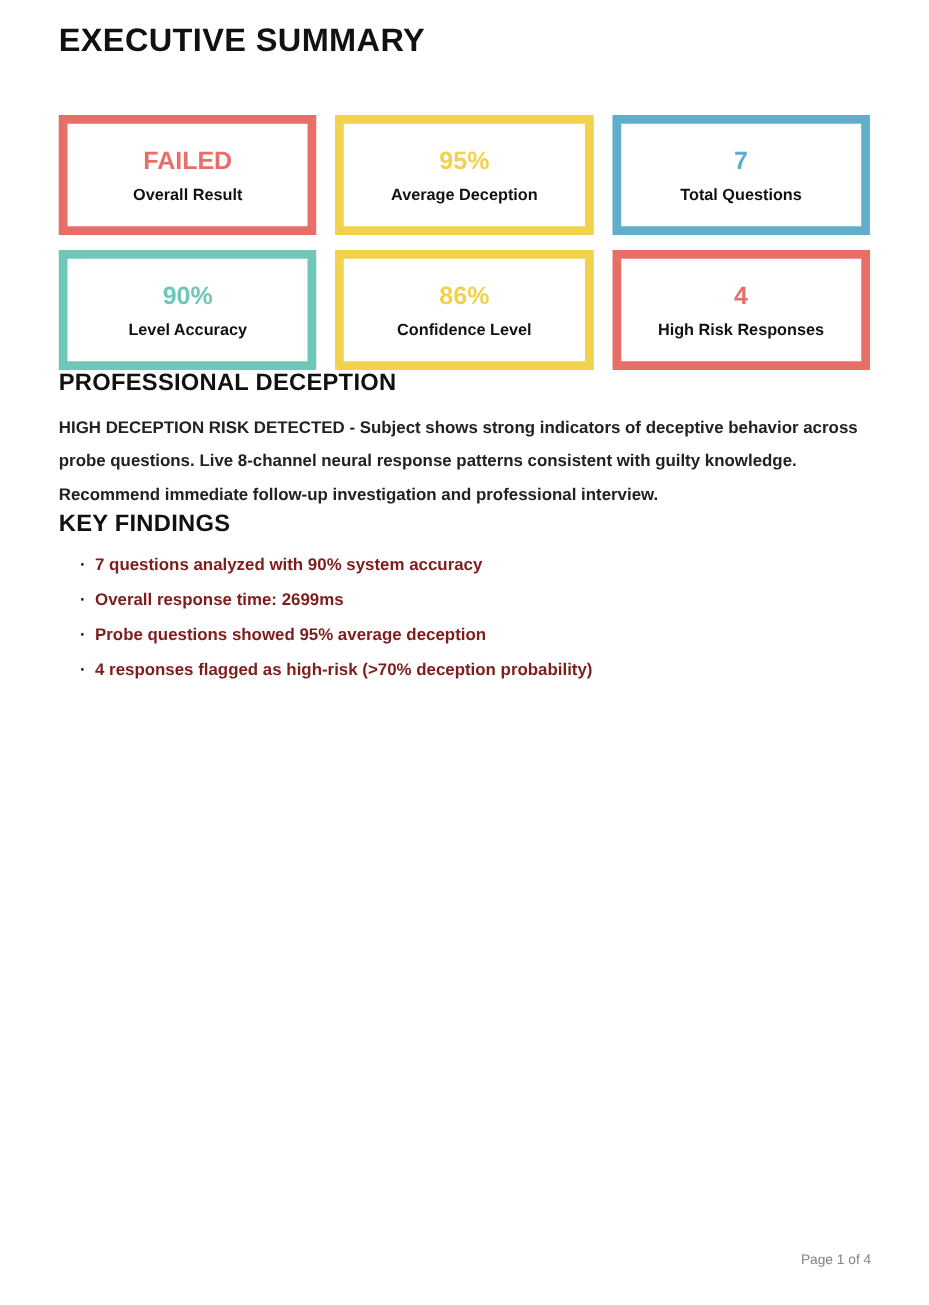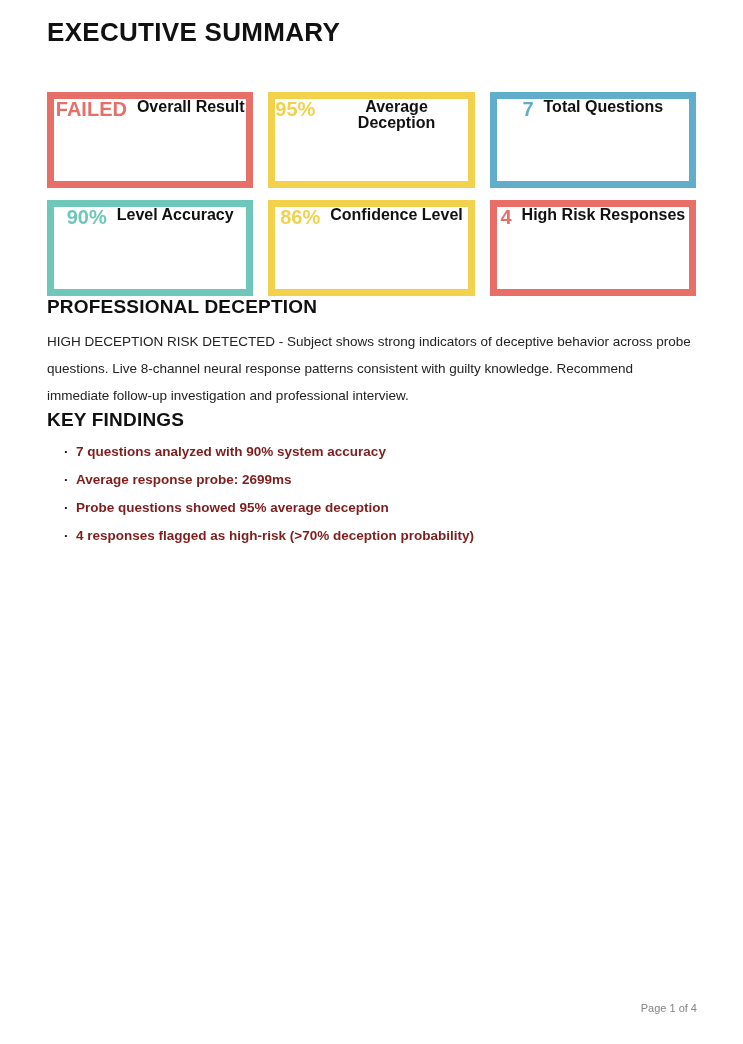--- a/index.html
+++ b/index.html
@@ -33,53 +33,53 @@
     grid-template-columns: repeat(3, 1fr);
     column-gap: 15px;
     row-gap: 12px;
   }
   .card {
     box-sizing: border-box;
     height: 96px;
     border: 7px solid var(--c, #cccccc);
     background: #ffffff;
     display: flex;
-    flex-direction: row;
-    align-items: flex-start;
+    flex-direction: column;
+    align-items: center;
     justify-content: center;
     gap: 10px;
     text-align: center;
   }
   .card-value {
     font-size: 20px;
     font-weight: bold;
     color: var(--c, #333333);
     line-height: 1;
   }
   .card-label {
-    font-size: 16px;
+    font-size: 13px;
     font-weight: bold;
     color: #111111;
     line-height: 1;
   }
   h2.section-heading {
     margin: 0;
     font-size: 19px;
     line-height: 22px;
     font-weight: bold;
     letter-spacing: 0.2px;
     color: #111111;
   }
   .assessment-heading { margin-top: 54px; }
   .assessment-body {
     margin: 10px 0 0 0;
     width: 650px;
     font-size: 13.5px;
     line-height: 27px;
-    font-weight: normal;
+    font-weight: bold;
     color: #222222;
   }
   .findings-heading { margin-top: 24px; }
   ul.findings-list {
     margin: 12px 0 0 0;
     padding: 0 0 0 17px;
     list-style: none;
   }
   ul.findings-list li {
     position: relative;
@@ -140,21 +140,21 @@
         <div class="card-label">High Risk Responses</div>
       </div>
     </div>
 
     <h2 class="section-heading assessment-heading">PROFESSIONAL DECEPTION</h2>
     <p class="assessment-body">HIGH DECEPTION RISK DETECTED - Subject shows strong indicators of deceptive behavior across probe questions. Live 8-channel neural response patterns consistent with guilty knowledge. Recommend immediate follow-up investigation and professional interview.</p>
 
     <h2 class="section-heading findings-heading">KEY FINDINGS</h2>
     <ul class="findings-list">
       <li>7 questions analyzed with 90% system accuracy</li>
-      <li>Average response probe: 2699ms</li>
+      <li>Overall response time: 2699ms</li>
       <li>Probe questions showed 95% average deception</li>
       <li>4 responses flagged as high-risk (&gt;70% deception probability)</li>
     </ul>
 
   </div>
 
   <div class="page-footer">Page 1 of 4</div>
 </div>
 
 </body></html>

